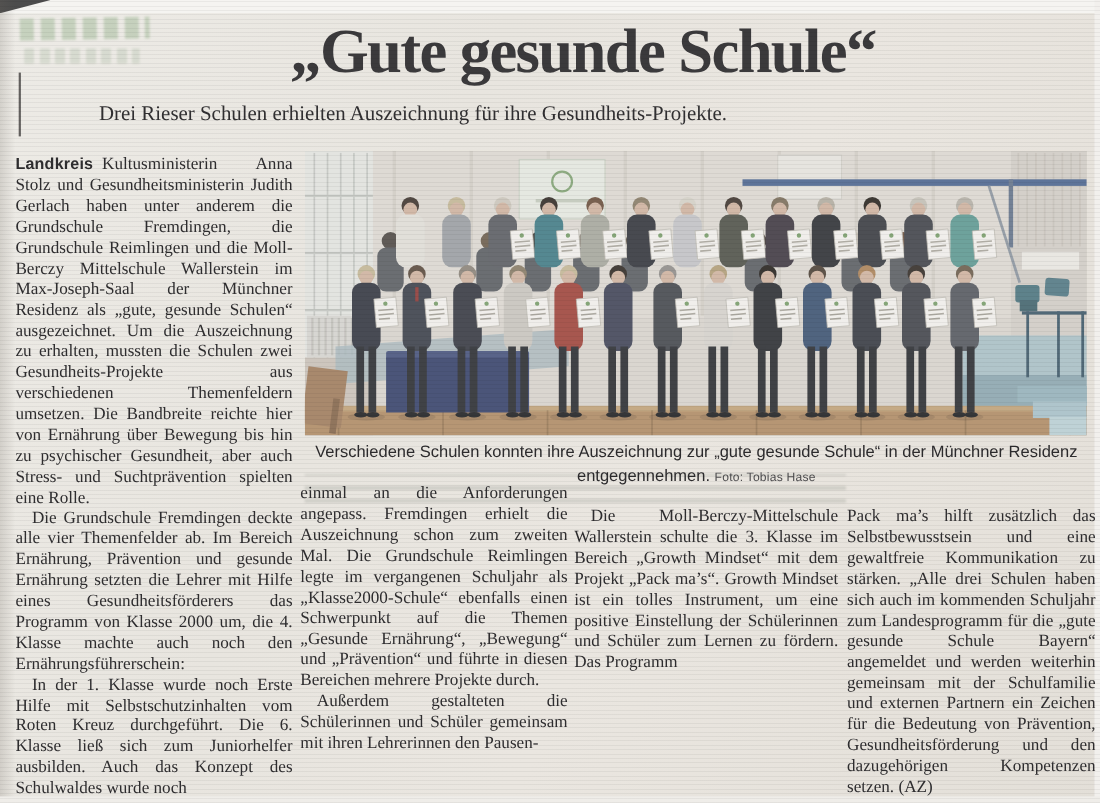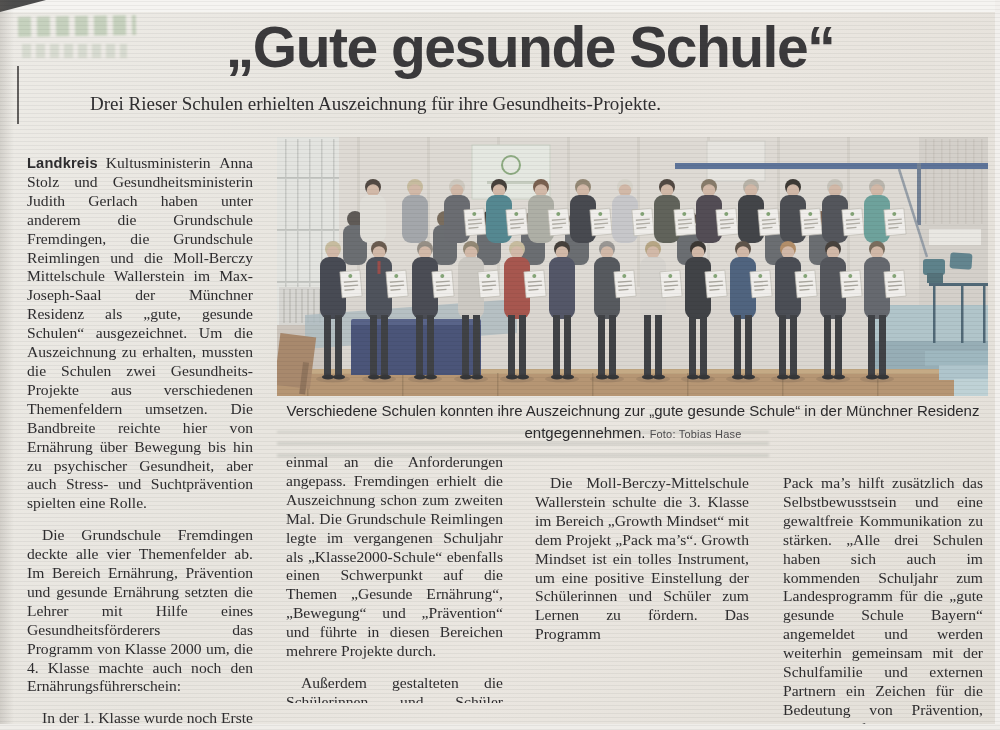--- a/index.html
+++ b/index.html
@@ -22,26 +22,26 @@
   .bleed-a{left:18px;top:16px;width:118px;height:20px;opacity:.4;transform:rotate(-1deg);
     background:repeating-linear-gradient(90deg,rgba(110,152,100,.75) 0 13px,rgba(0,0,0,0) 13px 19px)}
   .bleed-b{left:22px;top:44px;width:105px;height:14px;opacity:.3;
     background:repeating-linear-gradient(90deg,rgba(120,150,115,.6) 0 9px,rgba(0,0,0,0) 9px 14px)}
   .bleed-c{left:277px;top:431px;width:492px;height:26px;opacity:.33;
     background:
       repeating-linear-gradient(90deg,rgba(0,0,0,0) 0 4px,rgba(255,255,255,0) 4px 26px),
       repeating-linear-gradient(0deg,rgba(95,105,95,.55) 0 3px,rgba(0,0,0,0) 3px 12px)}
   
   .headline{left:150px;top:14px;width:760px;text-align:center;
-    font-family:Liberation Sans, sans-serif;font-weight:700;font-size:57px;
+    font-family:Liberation Serif, serif;font-weight:700;font-size:57px;
     letter-spacing:-1.5px;color:#3b3a3c;white-space:nowrap}
   .subhead{left:90px;top:93px;width:860px;text-align:left;font-size:19px;color:#302f31}
   
   .col{position:absolute;text-align:justify;font-size:15.6px;line-height:18.9px;overflow:hidden}
-  .col p{margin:13px}
+  .col p{margin:0}
   .col p.ind{text-indent:15px}
   .lead{font-family:"Liberation Sans",sans-serif;font-weight:700;font-size:14.6px;
     letter-spacing:.2px;margin-right:8px}
   
   .photo{left:277px;top:137px;width:711px;height:259px;overflow:hidden;
     filter:saturate(.8) contrast(.9) brightness(1.03);
     box-shadow:inset 0 0 0 1px rgba(120,115,105,.25)}
   .photo svg{display:block}
   .caption{left:277px;top:400px;width:712px;font-family:"Liberation Sans",sans-serif;
     font-size:15px;line-height:21.5px;color:#2c2b2d;text-align:center}

